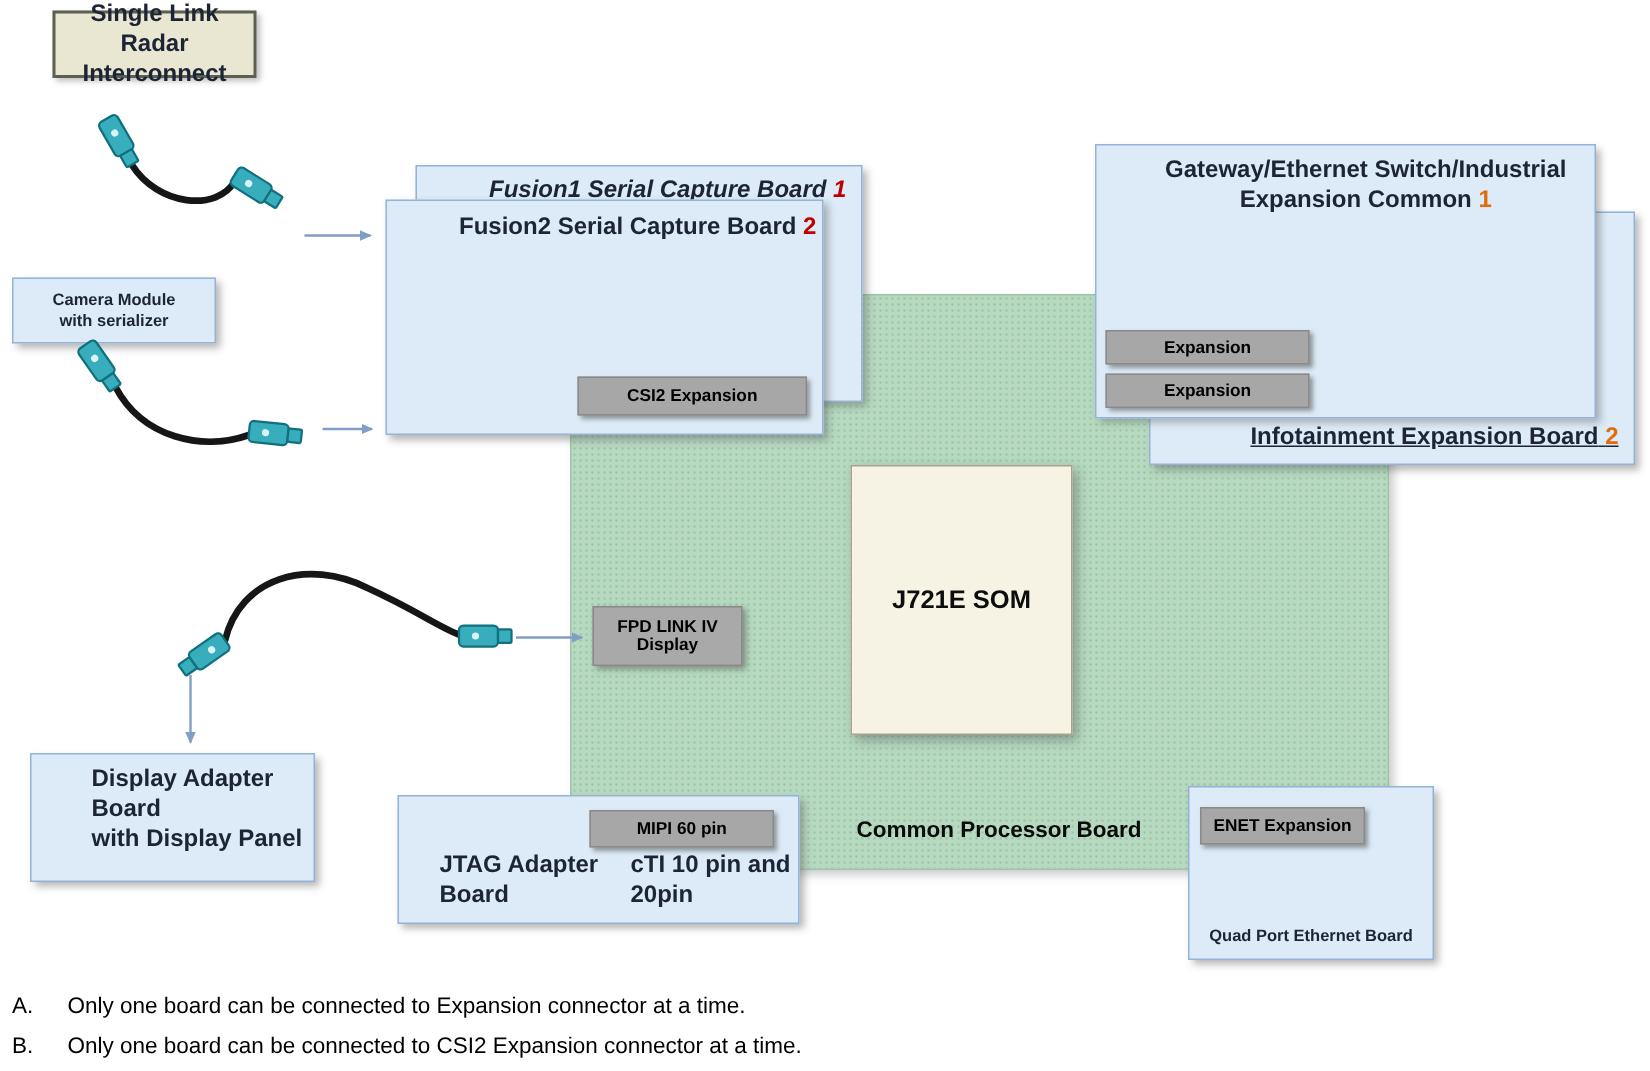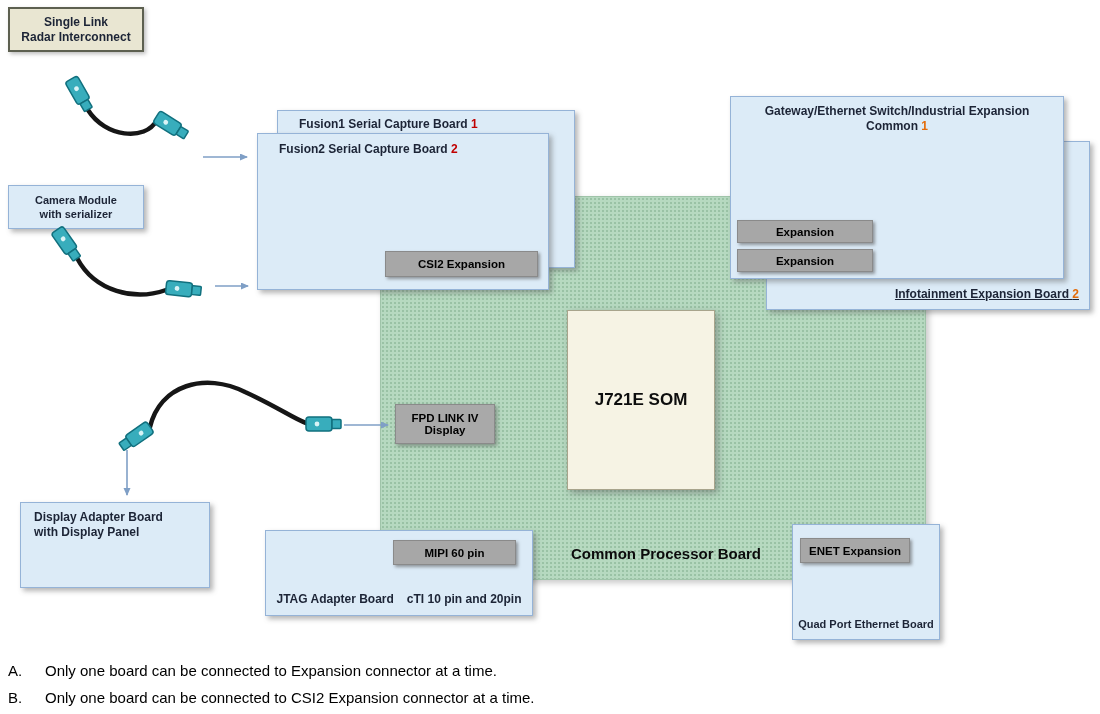--- a/index.html
+++ b/index.html
@@ -34,21 +34,21 @@
     border:1px solid #9fc4a9;
     box-shadow:3px 3px 6px rgba(100,100,100,.35);
   }
   .som-box {
     background:#f6f3e4;
     border:1px solid #a8a48c;
     box-shadow:3px 3px 7px rgba(90,90,90,.5);
     display:flex; align-items:center; justify-content:center;
     font-weight:bold; font-size:17px; color:#0d0d0d;
   }
-  .title { font-weight:bold; font-size:12px; color:#1c2436; line-height:1.25; }
+  .title { font-weight:bold; font-size:16px; color:#1c2436; line-height:1.25;margin-left:27px; }
   .title-sm { font-weight:bold; font-size:11px; color:#1c2436; line-height:1.3; }
   .num-red { color:#c00000; font-weight:bold; }
   .num-orange { color:#e36c0a; font-weight:bold; }
   .pre { white-space:pre-line; }
   .center-flex { display:flex; align-items:center; justify-content:center; text-align:center; }
   .fpd-box {
     background:#a9a9a9; border:1px solid #8a8a8a;
     box-shadow:2px 2px 4px rgba(80,80,80,.55);
     font-weight:bold; font-size:11.5px; color:#000;
   }
@@ -83,21 +83,21 @@
     </div>
   </div>
   <div class="abs gray-btn" style="left:737px; top:220px; width:136px; height:23px;">
     <span>Expansion</span>
   </div>
   <div class="abs gray-btn" style="left:737px; top:249px; width:136px; height:23px;">
     <span>Expansion</span>
   </div>
 
   <div class="abs blue-board" style="left:277px; top:110px; width:298px; height:158px;">
-    <div class="title" style="padding:6px 0 0 21px;">
+    <div class="title" style="padding:6px 0 0 21px;font-style:italic;">
       <span>Fusion1 Serial Capture Board</span>
       <span class="num-red">1</span>
     </div>
   </div>
 
   <div class="abs blue-board" style="left:257px; top:133px; width:292px; height:157px;">
     <div class="title" style="padding:8px 1px 0 21px;">
       <span>Fusion2 Serial Capture Board</span>
       <span class="num-red">2</span>
     </div>
@@ -129,21 +129,21 @@
   <div class="abs blue-board" style="left:265px; top:530px; width:268px; height:86px;">
     <div class="abs title" style="left:0; right:0; bottom:8px; display:flex; justify-content:center; gap:13px;align-items:center;">
       <span>JTAG Adapter Board</span>
       <span>cTI 10 pin and 20pin</span>
     </div>
   </div>
   <div class="abs gray-btn" style="left:393px; top:540px; width:123px; height:25px;">
     <span>MIPI 60 pin</span>
   </div>
 
-  <div class="abs blue-board" style="left:792px; top:524px; width:148px; height:116px;">
+  <div class="abs blue-board" style="left:792px; top:524px; width:164px; height:116px;">
     <div class="abs title-sm" style="left:0; right:0; bottom:8px; text-align:center;">Quad Port Ethernet Board</div>
   </div>
   <div class="abs gray-btn" style="left:800px; top:538px; width:110px; height:25px;">
     <span>ENET Expansion</span>
   </div>
 
   <svg class="wires" width="1100" height="714" viewBox="0 0 1100 714">
     <defs>
       <marker id="arr" markerWidth="9" markerHeight="8" refX="7" refY="3.5" orient="auto" markerUnits="userSpaceOnUse">
         <path d="M0,0 L8,3.5 L0,7 Z" fill="#7f9fc6"></path>

